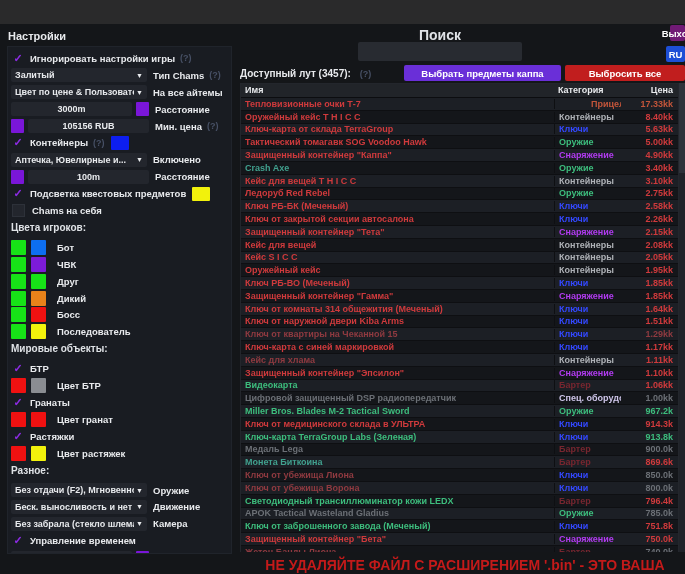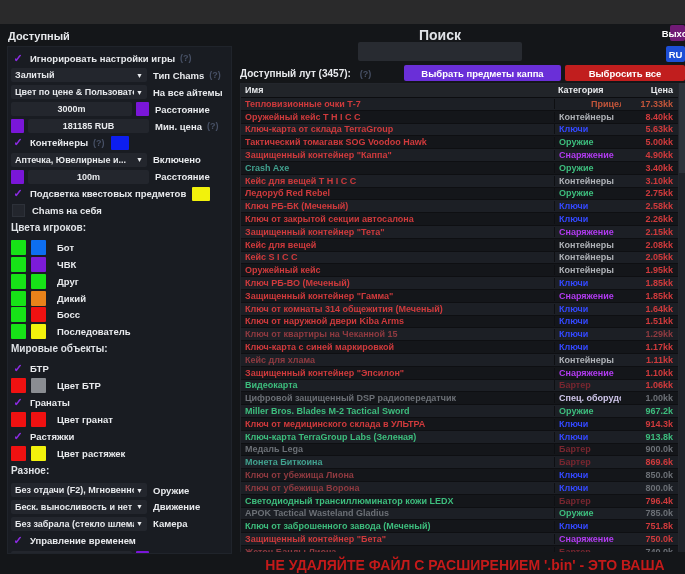--- a/index.html
+++ b/index.html
@@ -57,21 +57,21 @@
   .scroll-thumb{position:absolute;right:0;top:83px;width:6px;height:90px;background:#2e323a;}
   .footer-warning{position:absolute;left:250px;right:5px;top:557px;text-align:center;
                   font-size:14px;font-weight:700;color:#c41a1a;}
 </style>
 </head>
 <body>
 
 <div id="app">
   <div class="topstrip"></div>
 
-  <div class="title">Доступный</div>
+  <div class="title">Настройки</div>
 
   <div class="search-label">Поиск</div>
   <input class="search-input" type="text" value="" style="">
 
   <div class="btn btn-exit">Выход</div>
   <div class="btn btn-ru">RU</div>
 
   <div class="loot-label">
     <span>Доступный лут (3457):</span>
     <span class="hint">(?)</span>
@@ -101,21 +101,21 @@
           </div>
           <span class="lbl">На все айтемы</span>
         </div>
         <div class="s-row">
           <div class="inp">3000m</div>
           <span class="sw r" style="background: rgb(122, 22, 216);"></span>
           <span class="lbl">Расстояние</span>
         </div>
         <div class="s-row">
           <span class="sw l" style="background: rgb(122, 22, 216);"></span>
-          <div class="inp">181185 RUB</div>
+          <div class="inp">105156 RUB</div>
           <span class="lbl">Мин. цена</span>
           <span class="hint">(?)</span>
         </div>
         <div class="s-row">
           <span class="chk">✓</span>
           <span class="lbl">Контейнеры</span>
           <span class="hint">(?)</span>
           <span class="sw t" style="background: rgb(13, 30, 240);"></span>
         </div>
         <div class="s-row">

